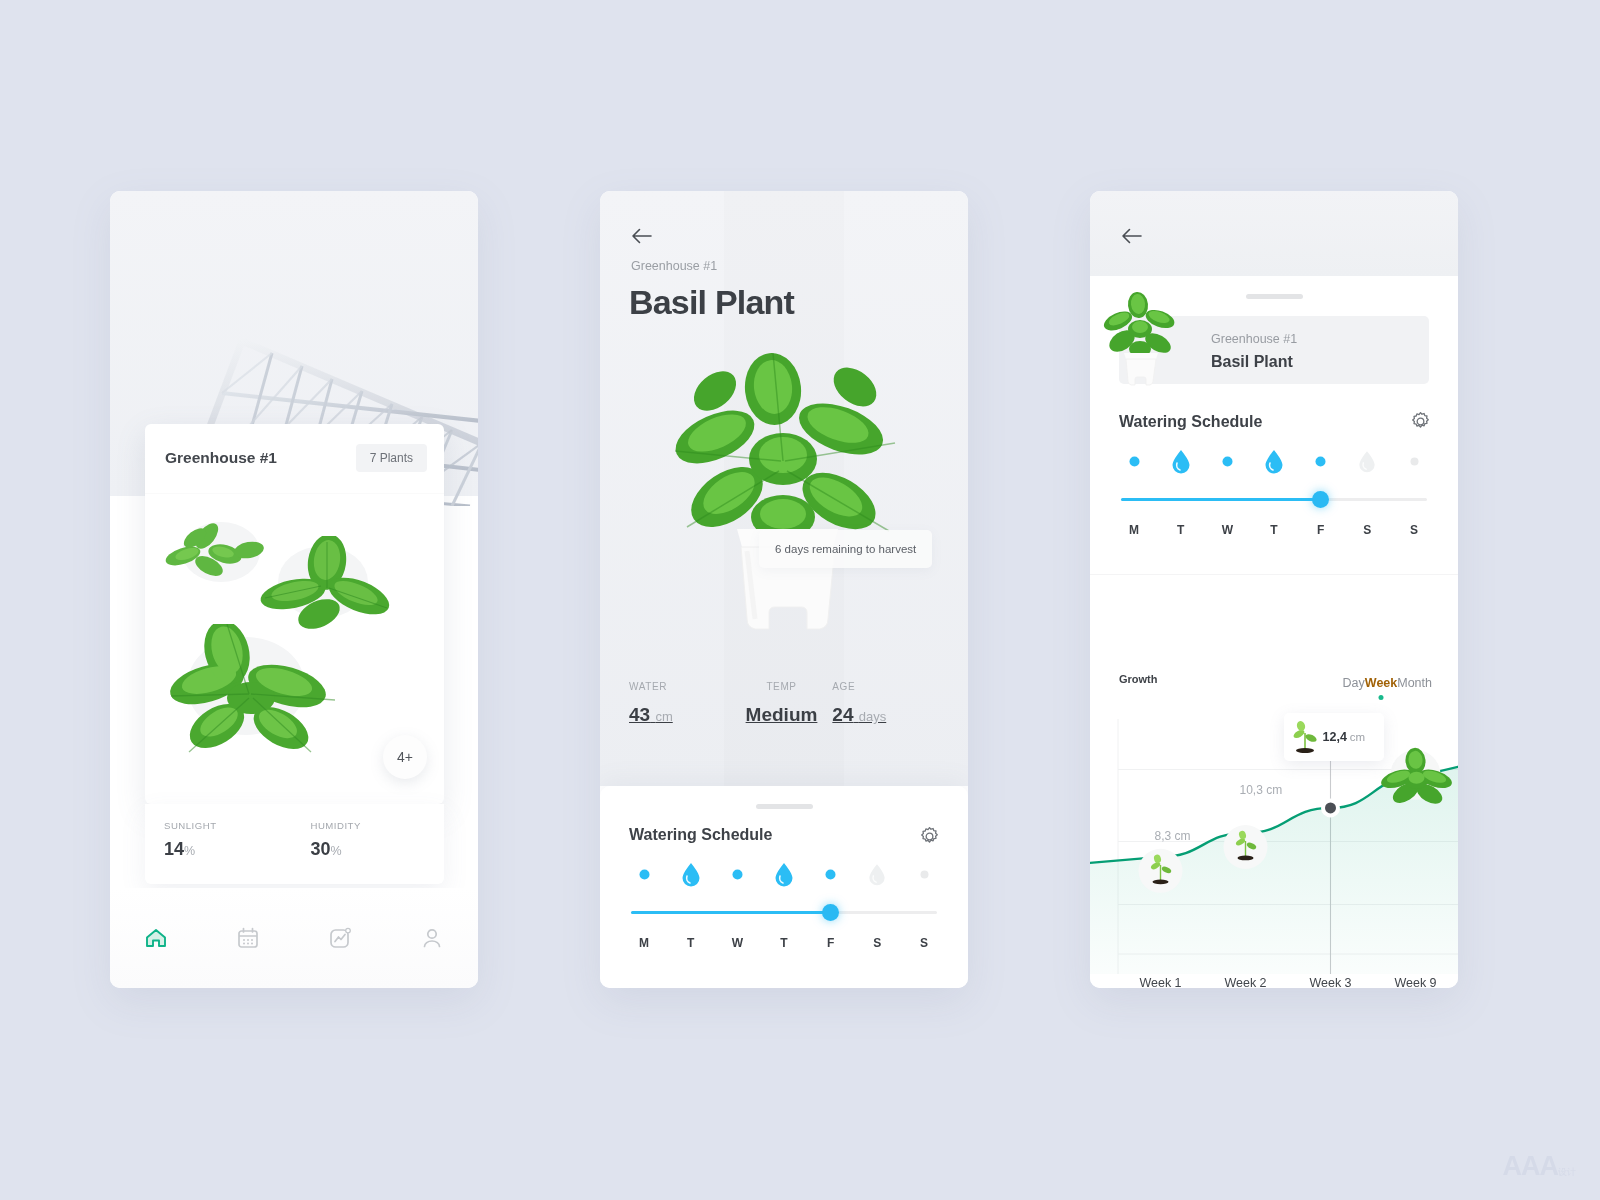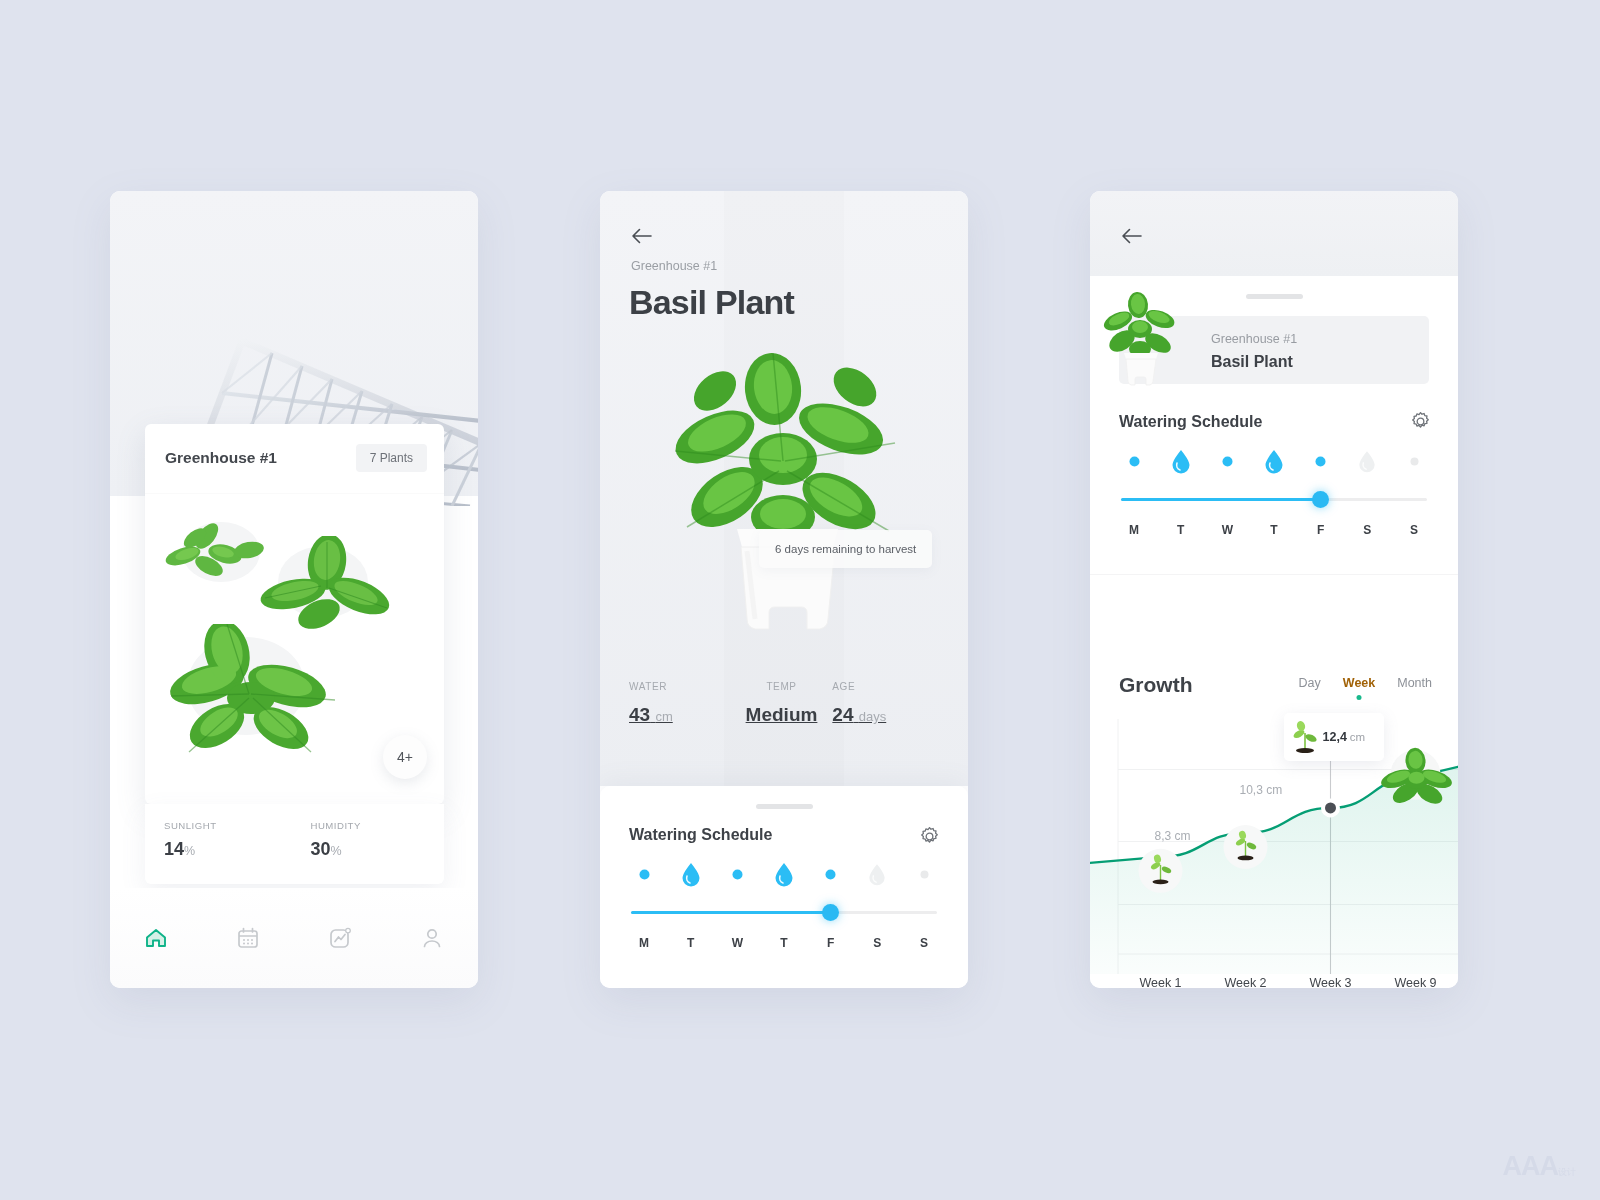--- a/index.html
+++ b/index.html
@@ -144,22 +144,22 @@
     background:#f1f2f4; border-radius: 5px;
   }
   .s3-thumb { position:absolute; left: -23px; top: -25px; width: 86px; height: 96px; }
   .s3-gh { position:absolute; left: 92px; top: 16px; font-size: 12.5px; color:#989ca2; }
   .s3-pl { position:absolute; left: 92px; top: 37px; font-size: 16px; font-weight:bold; color:#3d4147; }
   .s3-ws-title { position:absolute; left: 29px; top: 137px; font-size: 16px; font-weight:bold; color:#3e4248; }
   .s3-gear { position:absolute; right: 27px; top: 135px; cursor:pointer; }
   .s3-waterbox { position:absolute; left: 29px; right: 29px; top: 170px; height: 115px; }
   .s3-divider { position:absolute; left:0; right:0; top: 298px; height:1px; background:#f4f4f5; }
 
-  .growth-title { position:absolute; left: 29px; top: 397px; font-size: 21px; font-weight:bold; color:#3e4248; }
-  .gtabs { position:absolute; right: 26px; top: 400px; display:flex; gap: 22px; }
+  .growth-title { position:absolute; left: 29px; top: 397px; font-size: 11px; font-weight:bold; color:#3e4248; }
+  .gtabs { position:absolute; right: 26px; top: 400px; display:flex; }
   .gtab { font-size: 12.5px; color:#8d9198; cursor:pointer; position:relative; }
   .gtab.active { color:#a16207; font-weight:bold; }
   .gtab-dot { position:absolute; left:50%; transform:translateX(-50%); top: 19px; width:5px; height:5px; border-radius:50%; background:#19b98c; }
 
   .chart { position:absolute; left: 0; right: 0; top: 443px; height: 255px; }
   .chart-labels { position:absolute; left:0; right:0; top: 700px; height: 40px; }
   .wk { position:absolute; top:0; font-size: 12.5px; color:#41454b; text-align:center; width: 80px; }
 
   .tooltip {
     position:absolute; left: 180px; top: 19px; width: 100px; height: 48px;

